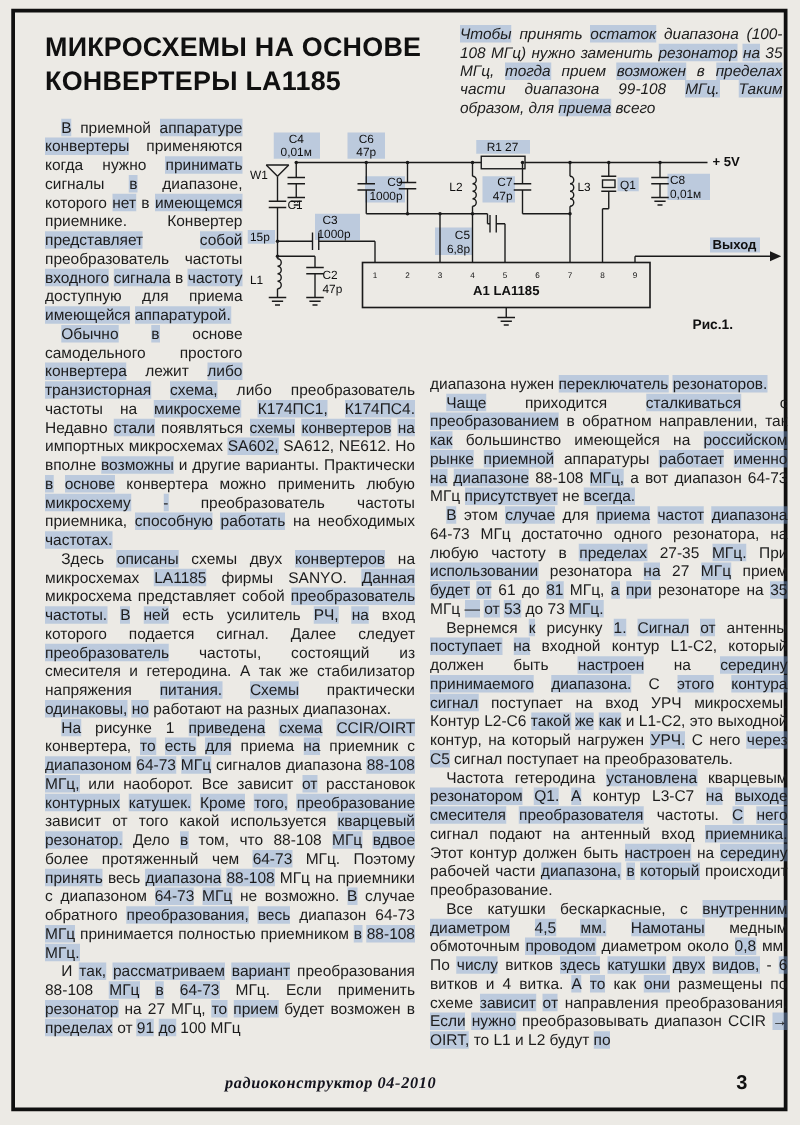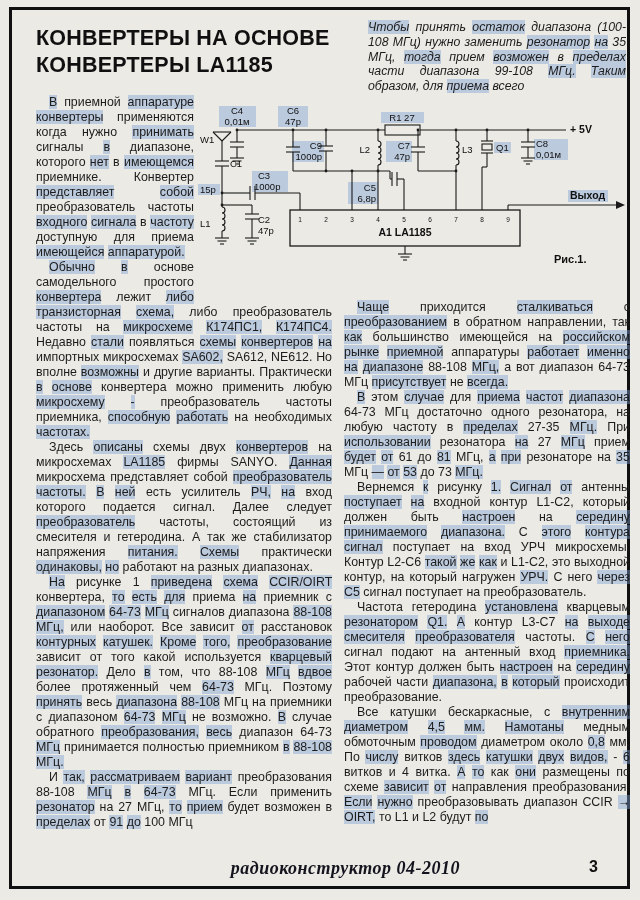--- a/index.html
+++ b/index.html
@@ -34,51 +34,52 @@
   p.para{margin:0;text-indent:13px;}
   p.cont{text-indent:0;}
   .hl{background:var(--hl,#7e9fd46e);}
   .fig{position:absolute;left:198px;top:101px;width:436px;height:198px;}
   .fig text{font-family:"Liberation Sans",sans-serif;fill:#101010;font-size:9.5px;}
   .fig text.bold{font-weight:bold;font-size:10.5px;}
   .fig text.pin{font-size:6.5px;}
   .fig text.cap{font-weight:bold;font-size:11px;}
   .fig .shl{fill:var(--hl,#7e9fd46e);stroke:none;}
   .footer-mag{
-    position:absolute;left:180px;top:858px;width:280px;text-align:right;
+    position:absolute;left:180px;top:858px;width:280px;text-align:left;
     font-family:"Liberation Serif",serif;font-style:italic;font-weight:bold;
-    font-size:18px;color:#14141e;letter-spacing:.5px;
+    font-size:13px;color:#14141e;letter-spacing:.5px;
   }
   .footer-page{
     position:absolute;right:42px;top:858px;
     font-size:16px;font-weight:bold;color:#101010;
   }
 </style>
 </head>
 <body>
 
 <div class="frame"></div>
 
 <div class="title">
-  <div>КОНВЕРТЕРЫ НА ОСНОВЕ</div>
+  <div>МИКРОСХЕМЫ НА ОСНОВЕ</div>
   <div>КОНВЕРТЕРЫ LA1185</div>
 </div>
 
 <div class="toppara"><span class="hl">Чтобы</span> <span>принять</span> <span class="hl">остаток</span> <span>диапазона</span> <span>(100-108</span> <span>МГц)</span> <span>нужно</span> <span>заменить</span> <span class="hl">резонатор</span> <span class="hl">на</span> <span>35</span> <span>МГц,</span> <span class="hl">тогда</span> <span>прием</span> <span class="hl">возможен</span> <span>в</span> <span class="hl">пределах</span> <span>части</span> <span>диапазона</span> <span>99-108</span> <span class="hl">МГц.</span> <span class="hl">Таким</span> <span>образом,</span> <span>для</span> <span class="hl">приема</span> <span>всего</span></div>
 
 <div class="col-left">
   <div class="cutout"></div>
   <p class="para"><span class="hl">В</span> <span>приемной</span> <span class="hl">аппаратуре</span> <span class="hl">конвертеры</span> <span>применяются</span> <span>когда</span> <span>нужно</span> <span class="hl">принимать</span> <span>сигналы</span> <span class="hl">в</span> <span>диапазоне,</span> <span>которого</span> <span class="hl">нет</span> <span>в</span> <span class="hl">имеющемся</span> <span>приемнике.</span> <span>Конвертер</span> <span class="hl">представляет</span> <span class="hl">собой</span> <span>преобразователь</span> <span>частоты</span> <span class="hl">входного</span> <span class="hl">сигнала</span> <span>в</span> <span class="hl">частоту</span> <span>доступную</span> <span>для</span> <span>приема</span> <span class="hl">имеющейся</span> <span class="hl">аппаратурой.</span></p>
   <p class="para"><span class="hl">Обычно</span> <span class="hl">в</span> <span>основе</span> <span>самодельного</span> <span>простого</span> <span class="hl">конвертера</span> <span>лежит</span> <span class="hl">либо</span> <span class="hl">транзисторная</span> <span class="hl">схема,</span> <span>либо</span> <span>преобразователь</span> <span>частоты</span> <span>на</span> <span class="hl">микросхеме</span> <span class="hl">К174ПС1,</span> <span class="hl">К174ПС4.</span> <span>Недавно</span> <span class="hl">стали</span> <span>появляться</span> <span class="hl">схемы</span> <span class="hl">конвертеров</span> <span class="hl">на</span> <span>импортных</span> <span>микросхемах</span> <span class="hl">SA602,</span> <span>SA612,</span> <span>NE612.</span> <span>Но</span> <span>вполне</span> <span class="hl">возможны</span> <span>и</span> <span>другие</span> <span>варианты.</span> <span>Практически</span> <span class="hl">в</span> <span class="hl">основе</span> <span>конвертера</span> <span>можно</span> <span>применить</span> <span>любую</span> <span class="hl">микросхему</span> <span class="hl">-</span> <span>преобразователь</span> <span>частоты</span> <span>приемника,</span> <span class="hl">способную</span> <span class="hl">работать</span> <span>на</span> <span>необходимых</span> <span class="hl">частотах.</span></p>
   <p class="para"><span>Здесь</span> <span class="hl">описаны</span> <span>схемы</span> <span>двух</span> <span class="hl">конвертеров</span> <span>на</span> <span>микросхемах</span> <span class="hl">LA1185</span> <span>фирмы</span> <span>SANYO.</span> <span class="hl">Данная</span> <span>микросхема</span> <span>представляет</span> <span>собой</span> <span class="hl">преобразователь</span> <span class="hl">частоты.</span> <span class="hl">В</span> <span class="hl">ней</span> <span>есть</span> <span>усилитель</span> <span class="hl">РЧ,</span> <span class="hl">на</span> <span>вход</span> <span>которого</span> <span>подается</span> <span>сигнал.</span> <span>Далее</span> <span>следует</span> <span class="hl">преобразователь</span> <span>частоты,</span> <span>состоящий</span> <span>из</span> <span>смесителя</span> <span>и</span> <span>гетеродина.</span> <span>А</span> <span>так</span> <span>же</span> <span>стабилизатор</span> <span>напряжения</span> <span class="hl">питания.</span> <span class="hl">Схемы</span> <span>практически</span> <span class="hl">одинаковы,</span> <span class="hl">но</span> <span>работают</span> <span>на</span> <span>разных</span> <span>диапазонах.</span></p>
   <p class="para"><span class="hl">На</span> <span>рисунке</span> <span>1</span> <span class="hl">приведена</span> <span class="hl">схема</span> <span class="hl">CCIR/OIRT</span> <span>конвертера,</span> <span class="hl">то</span> <span class="hl">есть</span> <span class="hl">для</span> <span>приема</span> <span class="hl">на</span> <span>приемник</span> <span>с</span> <span class="hl">диапазоном</span> <span class="hl">64-73</span> <span class="hl">МГц</span> <span>сигналов</span> <span>диапазона</span> <span class="hl">88-108</span> <span class="hl">МГц,</span> <span>или</span> <span>наоборот.</span> <span>Все</span> <span>зависит</span> <span class="hl">от</span> <span>расстановок</span> <span class="hl">контурных</span> <span class="hl">катушек.</span> <span class="hl">Кроме</span> <span class="hl">того,</span> <span class="hl">преобразование</span> <span>зависит</span> <span>от</span> <span>того</span> <span>какой</span> <span>используется</span> <span class="hl">кварцевый</span> <span class="hl">резонатор.</span> <span>Дело</span> <span class="hl">в</span> <span>том,</span> <span>что</span> <span>88-108</span> <span class="hl">МГц</span> <span class="hl">вдвое</span> <span>более</span> <span>протяженный</span> <span>чем</span> <span class="hl">64-73</span> <span>МГц.</span> <span>Поэтому</span> <span class="hl">принять</span> <span>весь</span> <span class="hl">диапазона</span> <span class="hl">88-108</span> <span>МГц</span> <span>на</span> <span>приемники</span> <span>с</span> <span>диапазоном</span> <span class="hl">64-73</span> <span class="hl">МГц</span> <span>не</span> <span>возможно.</span> <span class="hl">В</span> <span>случае</span> <span>обратного</span> <span class="hl">преобразования,</span> <span class="hl">весь</span> <span>диапазон</span> <span>64-73</span> <span class="hl">МГц</span> <span>принимается</span> <span>полностью</span> <span>приемником</span> <span class="hl">в</span> <span class="hl">88-108</span> <span class="hl">МГц.</span></p>
   <p class="para"><span>И</span> <span class="hl">так,</span> <span class="hl">рассматриваем</span> <span class="hl">вариант</span> <span>преобразования</span> <span>88-108</span> <span class="hl">МГц</span> <span class="hl">в</span> <span class="hl">64-73</span> <span>МГц.</span> <span>Если</span> <span>применить</span> <span class="hl">резонатор</span> <span>на</span> <span>27</span> <span>МГц,</span> <span class="hl">то</span> <span class="hl">прием</span> <span>будет</span> <span>возможен</span> <span>в</span> <span class="hl">пределах</span> <span>от</span> <span class="hl">91</span> <span class="hl">до</span> <span>100</span> <span>МГц</span></p>
 </div>
 
 <div class="col-right">
+  <p class="para cont"><span>диапазона</span> <span>нужен</span> <span class="hl">переключатель</span> <span class="hl">резонаторов.</span></p>
   <p class="para"><span class="hl">Чаще</span> <span>приходится</span> <span class="hl">сталкиваться</span> <span>с</span> <span class="hl">преобразованием</span> <span>в</span> <span>обратном</span> <span>направлении,</span> <span>так</span> <span class="hl">как</span> <span>большинство</span> <span>имеющейся</span> <span>на</span> <span class="hl">российском</span> <span class="hl">рынке</span> <span class="hl">приемной</span> <span>аппаратуры</span> <span class="hl">работает</span> <span class="hl">именно</span> <span class="hl">на</span> <span class="hl">диапазоне</span> <span>88-108</span> <span class="hl">МГц,</span> <span>а</span> <span>вот</span> <span>диапазон</span> <span>64-73</span> <span>МГц</span> <span class="hl">присутствует</span> <span>не</span> <span class="hl">всегда.</span></p>
   <p class="para"><span class="hl">В</span> <span>этом</span> <span class="hl">случае</span> <span>для</span> <span class="hl">приема</span> <span class="hl">частот</span> <span class="hl">диапазона</span> <span>64-73</span> <span>МГц</span> <span>достаточно</span> <span>одного</span> <span>резонатора,</span> <span>на</span> <span>любую</span> <span>частоту</span> <span>в</span> <span class="hl">пределах</span> <span>27-35</span> <span class="hl">МГц.</span> <span>При</span> <span class="hl">использовании</span> <span>резонатора</span> <span class="hl">на</span> <span>27</span> <span class="hl">МГц</span> <span>прием</span> <span class="hl">будет</span> <span class="hl">от</span> <span>61</span> <span>до</span> <span class="hl">81</span> <span>МГц,</span> <span class="hl">а</span> <span class="hl">при</span> <span>резонаторе</span> <span>на</span> <span class="hl">35</span> <span>МГц</span> <span class="hl">—</span> <span class="hl">от</span> <span class="hl">53</span> <span>до</span> <span>73</span> <span class="hl">МГц.</span></p>
   <p class="para"><span>Вернемся</span> <span class="hl">к</span> <span>рисунку</span> <span class="hl">1.</span> <span class="hl">Сигнал</span> <span class="hl">от</span> <span>антенны</span> <span class="hl">поступает</span> <span class="hl">на</span> <span>входной</span> <span>контур</span> <span>L1-C2,</span> <span>который</span> <span>должен</span> <span>быть</span> <span class="hl">настроен</span> <span>на</span> <span class="hl">середину</span> <span class="hl">принимаемого</span> <span class="hl">диапазона.</span> <span>С</span> <span class="hl">этого</span> <span class="hl">контура</span> <span class="hl">сигнал</span> <span>поступает</span> <span>на</span> <span>вход</span> <span>УРЧ</span> <span>микросхемы.</span> <span>Контур</span> <span>L2-C6</span> <span class="hl">такой</span> <span class="hl">же</span> <span class="hl">как</span> <span>и</span> <span>L1-C2,</span> <span>это</span> <span>выходной</span> <span>контур,</span> <span>на</span> <span>который</span> <span>нагружен</span> <span class="hl">УРЧ.</span> <span>С</span> <span>него</span> <span class="hl">через</span> <span class="hl">C5</span> <span>сигнал</span> <span>поступает</span> <span>на</span> <span>преобразователь.</span></p>
   <p class="para"><span>Частота</span> <span>гетеродина</span> <span class="hl">установлена</span> <span>кварцевым</span> <span class="hl">резонатором</span> <span class="hl">Q1.</span> <span class="hl">А</span> <span>контур</span> <span>L3-C7</span> <span class="hl">на</span> <span class="hl">выходе</span> <span class="hl">смесителя</span> <span class="hl">преобразователя</span> <span>частоты.</span> <span class="hl">С</span> <span class="hl">него</span> <span>сигнал</span> <span>подают</span> <span>на</span> <span>антенный</span> <span>вход</span> <span class="hl">приемника.</span> <span>Этот</span> <span>контур</span> <span>должен</span> <span>быть</span> <span class="hl">настроен</span> <span>на</span> <span class="hl">середину</span> <span>рабочей</span> <span>части</span> <span class="hl">диапазона,</span> <span class="hl">в</span> <span class="hl">который</span> <span>происходит</span> <span>преобразование.</span></p>
   <p class="para"><span>Все</span> <span>катушки</span> <span>бескаркасные,</span> <span>с</span> <span class="hl">внутренним</span> <span class="hl">диаметром</span> <span class="hl">4,5</span> <span class="hl">мм.</span> <span class="hl">Намотаны</span> <span>медным</span> <span>обмоточным</span> <span class="hl">проводом</span> <span>диаметром</span> <span>около</span> <span class="hl">0,8</span> <span>мм.</span> <span>По</span> <span class="hl">числу</span> <span>витков</span> <span class="hl">здесь</span> <span class="hl">катушки</span> <span class="hl">двух</span> <span class="hl">видов,</span> <span>-</span> <span class="hl">6</span> <span>витков</span> <span>и</span> <span>4</span> <span>витка.</span> <span class="hl">А</span> <span class="hl">то</span> <span>как</span> <span class="hl">они</span> <span>размещены</span> <span>по</span> <span>схеме</span> <span class="hl">зависит</span> <span class="hl">от</span> <span>направления</span> <span>преобразования.</span> <span class="hl">Если</span> <span class="hl">нужно</span> <span>преобразовывать</span> <span>диапазон</span> <span>CCIR</span> <span class="hl">→</span> <span class="hl">OIRT,</span> <span>то</span> <span>L1</span> <span>и</span> <span>L2</span> <span>будут</span> <span class="hl">по</span></p>
 </div>
 
 <svg class="fig" viewBox="0 0 436 198">
   <defs>
     <g id="cap">

